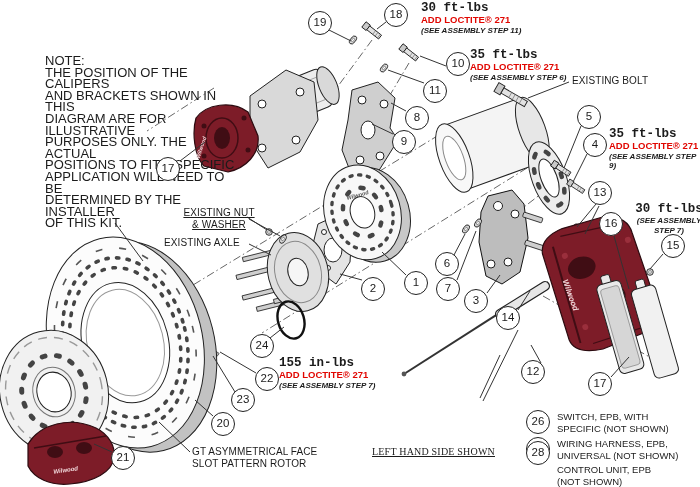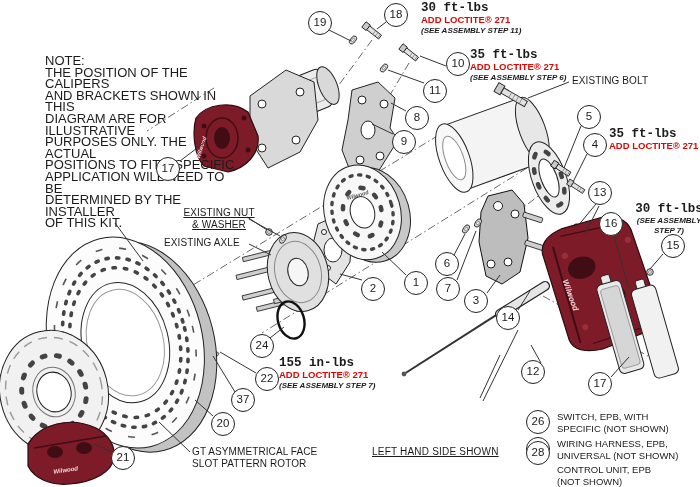--- a/index.html
+++ b/index.html
@@ -15,21 +15,21 @@
   .lbl.center{text-align:center;text-decoration:underline;}
   .note{position:absolute;left:45px;top:55px;width:192px;font-size:13px;line-height:11.6px;
         white-space:pre-line;z-index:3;}
   .torque{position:absolute;z-index:3;}
   .torque .t{font-size:12.5px;font-weight:bold;line-height:13px;white-space:nowrap;font-family:Liberation Mono, monospace;}
   .torque .l{font-size:9.5px;font-weight:bold;line-height:10.5px;color:var(--loctite-red,#e10600);white-space:nowrap;}
   .torque .s{font-size:8px;font-weight:bold;font-style:italic;line-height:9.5px;white-space:pre-line;}
   .torque.center{text-align:center;}
   .legend-text{position:absolute;font-size:9.5px;line-height:12px;white-space:pre-line;z-index:3;}
   .view-note{position:absolute;font-size:10px;letter-spacing:.2px;text-decoration:underline;
-             white-space:nowrap;z-index:3;}
+             white-space:nowrap;z-index:3;font-family:Liberation Serif, serif;}
   .ld{stroke:#333;stroke-width:1;fill:none;}
   .dd{stroke:#555;stroke-width:.9;fill:none;stroke-dasharray:8 3 1.5 3;}
 </style>
 </head>
 <body>
 
 <div class="canvas">
 
   <svg class="art" viewBox="0 0 700 487">
 
@@ -285,20 +285,21 @@
     <div class="s">(SEE ASSEMBLY STEP 11)</div>
   </div>
   <div class="torque" style="left:470px;top:49px">
     <div class="t">35 ft-lbs</div>
     <div class="l">ADD LOCTITE® 271</div>
     <div class="s">(SEE ASSEMBLY STEP 6)</div>
   </div>
   <div class="torque" style="left:609px;top:128px">
     <div class="t">35 ft-lbs</div>
     <div class="l">ADD LOCTITE® 271</div>
+    <div class="s">(SEE ASSEMBLY STEP 9)</div>
   </div>
   <div class="torque center" style="left:623px;top:203px;width:92px">
     <div class="t">30 ft-lbs</div>
     <div class="s">(SEE ASSEMBLY
 STEP 7)</div>
   </div>
   <div class="torque" style="left:279px;top:357px">
     <div class="t">155 in-lbs</div>
     <div class="l">ADD LOCTITE® 271</div>
     <div class="s">(SEE ASSEMBLY STEP 7)</div>
@@ -327,21 +328,21 @@
   <div class="callout" style="left:156px;top:157px">17</div>
   <div class="callout" style="left:435px;top:252px">6</div>
   <div class="callout" style="left:436px;top:277px">7</div>
   <div class="callout" style="left:404px;top:271px">1</div>
   <div class="callout" style="left:361px;top:277px">2</div>
   <div class="callout" style="left:464px;top:289px">3</div>
   <div class="callout" style="left:496px;top:306px">14</div>
   <div class="callout" style="left:521px;top:360px">12</div>
   <div class="callout" style="left:250px;top:334px">24</div>
   <div class="callout" style="left:255px;top:367px">22</div>
-  <div class="callout" style="left:231px;top:388px">37</div>
+  <div class="callout" style="left:231px;top:388px">23</div>
   <div class="callout" style="left:211px;top:412px">20</div>
   <div class="callout" style="left:111px;top:446px">21</div>
 
   <div class="callout" style="left:526px;top:410px">26</div>
   <div class="legend-text" style="left:557px;top:411px">SWITCH, EPB, WITH
 SPECIFIC (NOT SHOWN)</div>
   <div class="callout" style="left:526px;top:437px">27</div>
   <div class="legend-text" style="left:557px;top:438px">WIRING HARNESS, EPB,
 UNIVERSAL (NOT SHOWN)</div>
   <div class="callout" style="left:526px;top:441px">28</div>

